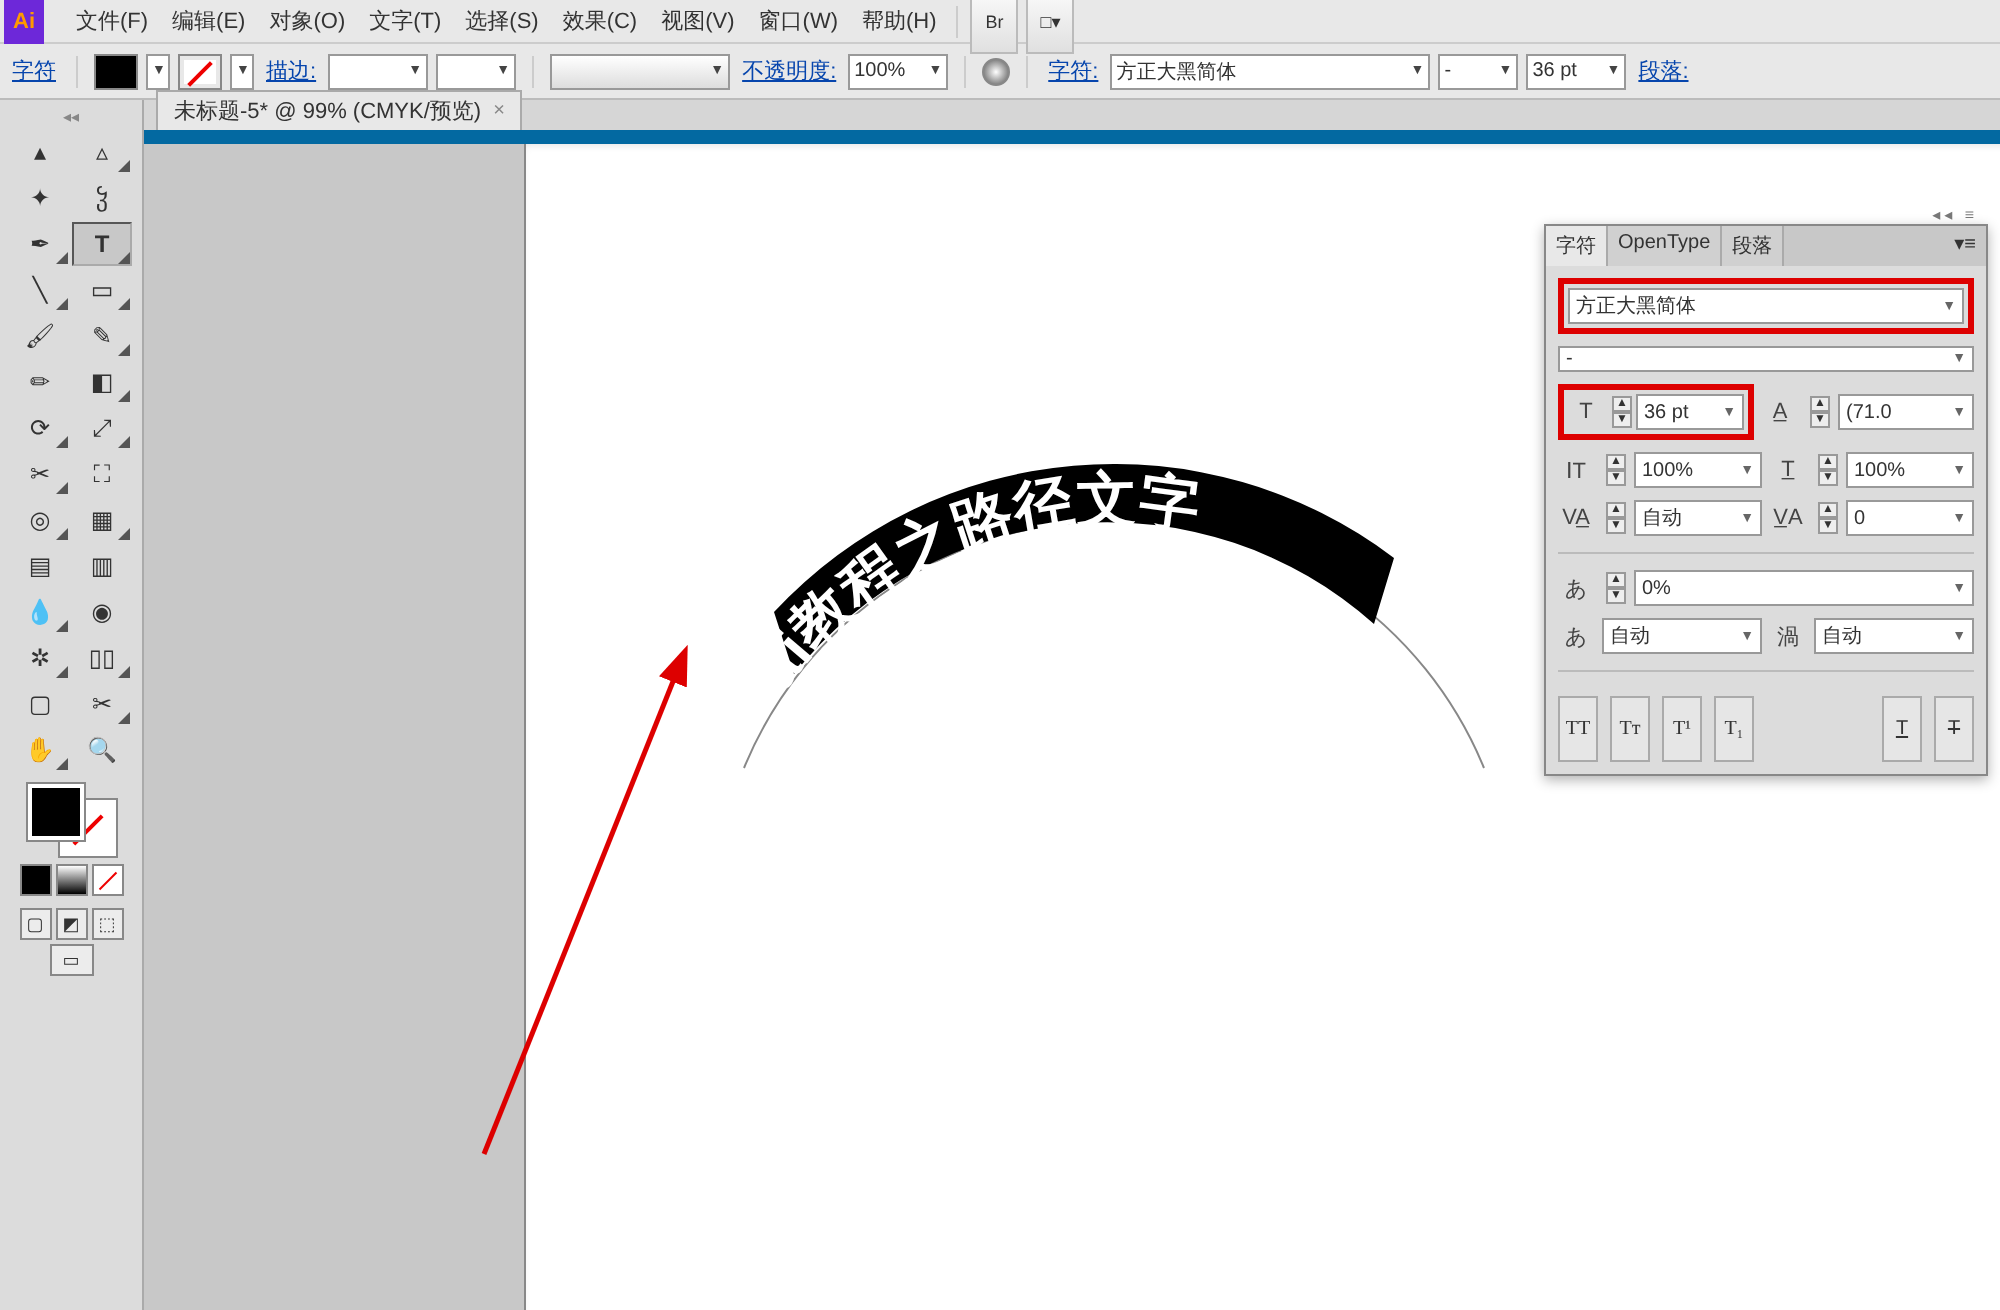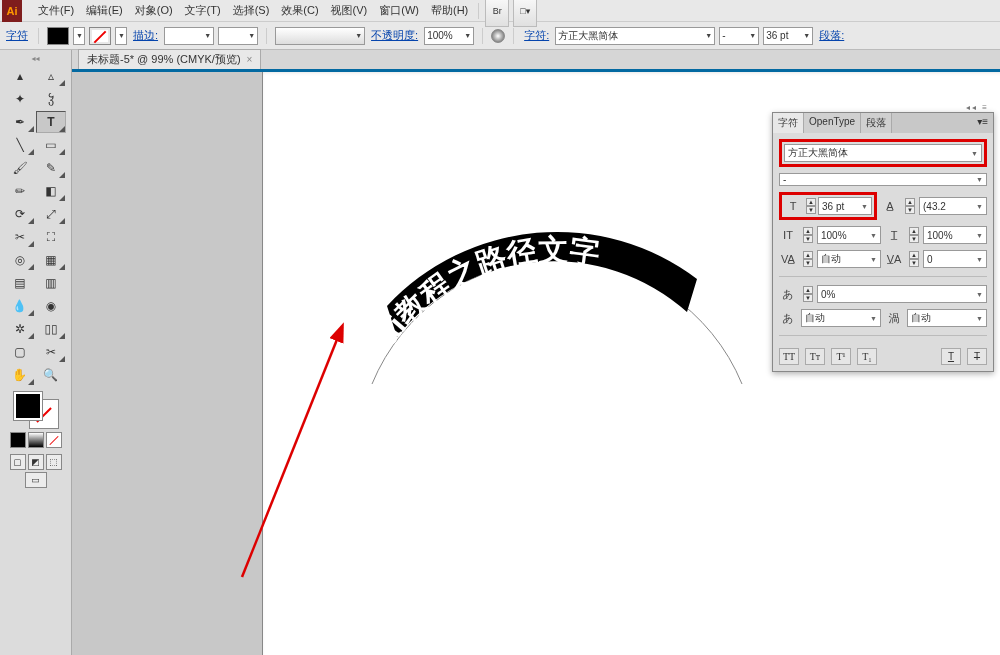--- a/index.html
+++ b/index.html
@@ -1,18 +1,18 @@
 <!DOCTYPE html>
 <html><head>
 <meta charset="utf-8">
 <style>
 * { margin: 0; padding: 0; box-sizing: border-box; font-family: "Microsoft YaHei", sans-serif; }
 body { background: #e8e8e8; width: 1000px; height: 655px; overflow: hidden; font-size: 11px; color: #333; }
 .menubar { height: 22px; background: #e8e8e8; display: flex; align-items: center; padding: 0 2px; border-bottom: 1px solid #ccc; }
-.ai-logo { width: 20px; height: 22px; background: #7f1d1d; color: #ff9a00; display: flex; align-items: center; justify-content: center; font-weight: bold; font-size: 11px; margin-right: 10px; }
+.ai-logo { width: 20px; height: 22px; background: #6d28d9; color: #ff9a00; display: flex; align-items: center; justify-content: center; font-weight: bold; font-size: 11px; margin-right: 10px; }
 .menu-item { padding: 2px 6px; cursor: pointer; font-size: 11px; }
 .menu-sep { width: 1px; height: 16px; background: #ccc; margin: 0 4px; }
 .menu-icon-btn { width: 24px; height: 32px; border: 1px solid #bbb; background: linear-gradient(#fafafa,#e0e0e0); margin: 0 2px; display: flex; align-items: center; justify-content: center; font-size: 9px; }
 
 .optbar { height: 28px; background: #e8e8e8; display: flex; align-items: center; padding: 0 4px; gap: 4px; border-bottom: 1px solid #bbb; }
 .optbar-label { font-size: 11px; padding: 0 2px; }
 .color-well { width: 22px; height: 18px; border: 1px solid #888; position: relative; display: inline-block; }
 .color-well.black { background: #000; }
 .color-well.none::after { content: ""; position: absolute; inset: 2px; background: #fff; }
 .color-well.none::before { content: ""; position: absolute; left: 2px; right: 2px; top: 50%; height: 2px; background: #e00; transform: rotate(-45deg); z-index: 1; }
@@ -37,42 +37,42 @@
 .sw-stroke::before { content:""; position:absolute; left:2px; right:2px; top:50%; height:2px; background:#e00; transform:rotate(-45deg); }
 .sw-row { display: flex; gap: 2px; margin-top: 4px; }
 .sw-mini { width: 16px; height: 16px; border: 1px solid #888; background: #fff; }
 .sw-mini.b { background:#000; }
 .sw-mini.g { background:linear-gradient(#fff,#000); }
 .sw-mini.n { position:relative; } .sw-mini.n::before { content:""; position:absolute; left:1px; right:1px; top:50%; height:1px; background:#e00; transform:rotate(-45deg);}
 .mode-row { display:flex; gap:2px; margin-top:6px; }
 .mode-b { width:16px; height:16px; border:1px solid #888; background:#ececec; display:flex;align-items:center;justify-content:center;font-size:9px;}
 
 .canvas-area { flex: 1; background: #c8c8c8; position: relative; display: flex; flex-direction: column; }
-.tabbar { height: 22px; background: #d6d6d6; display: flex; align-items: flex-end; border-bottom: 3px solid #0369a1; padding-left: 6px; }
+.tabbar { height: 22px; background: #d6d6d6; display: flex; align-items: flex-end; border-bottom: 7px solid #0369a1; padding-left: 6px; }
 .doc-tab { background: #e8e8e8; padding: 2px 8px; font-size: 11px; border: 1px solid #aaa; border-bottom: none; display: flex; align-items: center; gap: 6px; }
 .doc-tab .x { font-size: 10px; color: #888; cursor: pointer; }
 .art { flex:1; background:#c8c8c8; position:relative; overflow:hidden; }
 .page { position:absolute; left:190px; top:0; width:810px; height:640px; background:#fff; box-shadow: -2px 0 4px rgba(0,0,0,0.15) inset; border-left:1px solid #888;}
 svg.overlay { position:absolute; inset:0; }
 
 .panel { position: absolute; right: 6px; top: 112px; width: 222px; background: #dcdcdc; border: 1px solid #888; box-shadow: 0 2px 6px rgba(0,0,0,0.3); z-index: 5; }
 .panel-tabs { display:flex; background:#c8c8c8; font-size:10px; }
 .ptab { padding: 3px 5px; border-right:1px solid #aaa; cursor:pointer; background:#d0d0d0; }
 .ptab.active { background:#e8e8e8; }
 .ptab-menu { margin-left:auto; padding:3px 5px; }
 .panel-body { padding: 6px; display: flex; flex-direction: column; gap: 6px; font-size: 10px; }
 .prow { display:flex; align-items:center; gap:4px; }
 .picon { width:18px; text-align:center; font-size:11px; color:#444; }
 .pinput { flex:1; height:18px; border:1px solid #999; background:#fff; display:flex; align-items:center; padding:0 3px; font-size:10px; }
 .pinput::after { content:"▼"; font-size:7px; margin-left:auto; color:#666; }
 .steppers { display:flex; flex-direction:column; margin-left:2px; }
 .step-b { width:10px; height:8px; border:1px solid #999; background:#eee; font-size:6px; line-height:6px; text-align:center; }
 .hl-red { border:3px solid #d00; padding:2px; }
 .glyph-row { display:flex; gap:6px; align-items:center; margin-top:4px; }
-.gbtn { width:20px; height:17px; border:1px solid #aaa; background:#e6e6e6; display:flex; align-items:center; justify-content:center; font-size:10px; font-family: serif; }
+.gbtn { width:20px; height:33px; border:1px solid #aaa; background:#e6e6e6; display:flex; align-items:center; justify-content:center; font-size:10px; font-family: serif; }
 .sep-h { height:1px; background:#bbb; margin:2px 0; }
 .panel-grip { position:absolute; top:-10px; right:4px; font-size:8px; color:#777; letter-spacing:2px; }
 </style>
 </head>
 <body>
 
 <div class="menubar">
   <div class="ai-logo">Ai</div>
   <div class="menu-item">文件(F)</div>
   <div class="menu-item">编辑(E)</div>
@@ -221,21 +221,21 @@
             <div class="step-b">▲</div>
             <div class="step-b">▼</div>
           </div>
         <div class="pinput" style="width:54px">36 pt</div>
       </div>
       <span class="picon">A̲</span>
       <div class="steppers">
           <div class="step-b">▲</div>
           <div class="step-b">▼</div>
         </div>
-      <div class="pinput" style="width:50px">(43.2</div>
+      <div class="pinput" style="width:50px">(71.0</div>
     </div>
     <div class="prow">
       <span class="picon">ⅠT</span>
       <div class="steppers">
           <div class="step-b">▲</div>
           <div class="step-b">▼</div>
         </div>
       <div class="pinput" style="width:54px">100%</div>
       <span class="picon">T̲</span>
       <div class="steppers">

